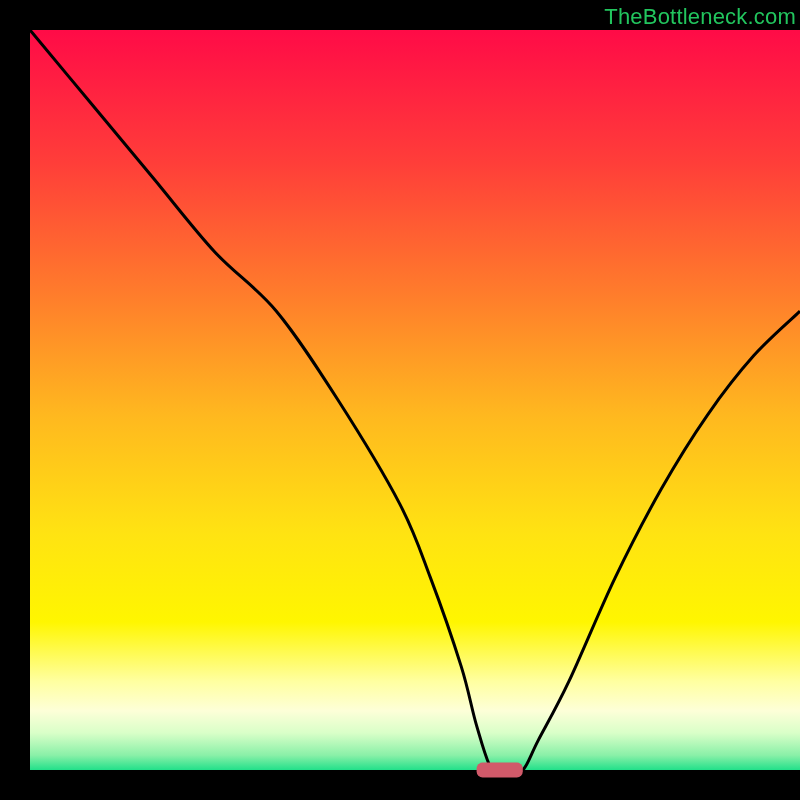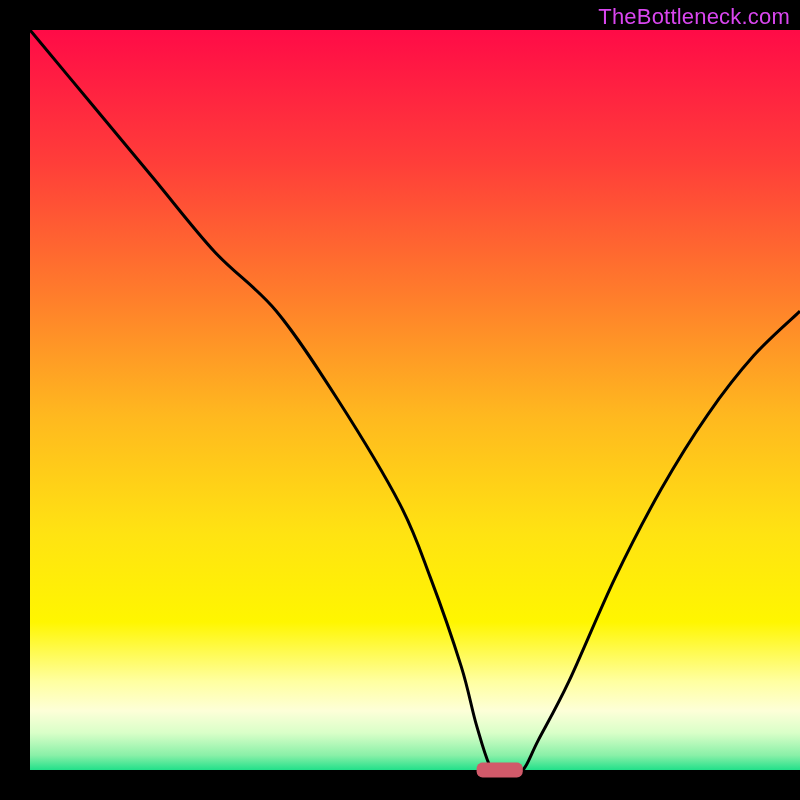--- a/index.html
+++ b/index.html
@@ -13,22 +13,22 @@
   }
   .frame {
     position: relative;
     width: 800px;
     height: 800px;
     background: #000;
   }
   .watermark {
     position: absolute;
     top: 4px;
-    right: 10px;
-    color: #d946ef;
+    right: 4px;
+    color: #22c55e;
     font-size: 22px;
     font-weight: 500;
     letter-spacing: 0.2px;
     z-index: 10;
     user-select: none;
   }
   svg {
     display: block;
   }
 </style>

